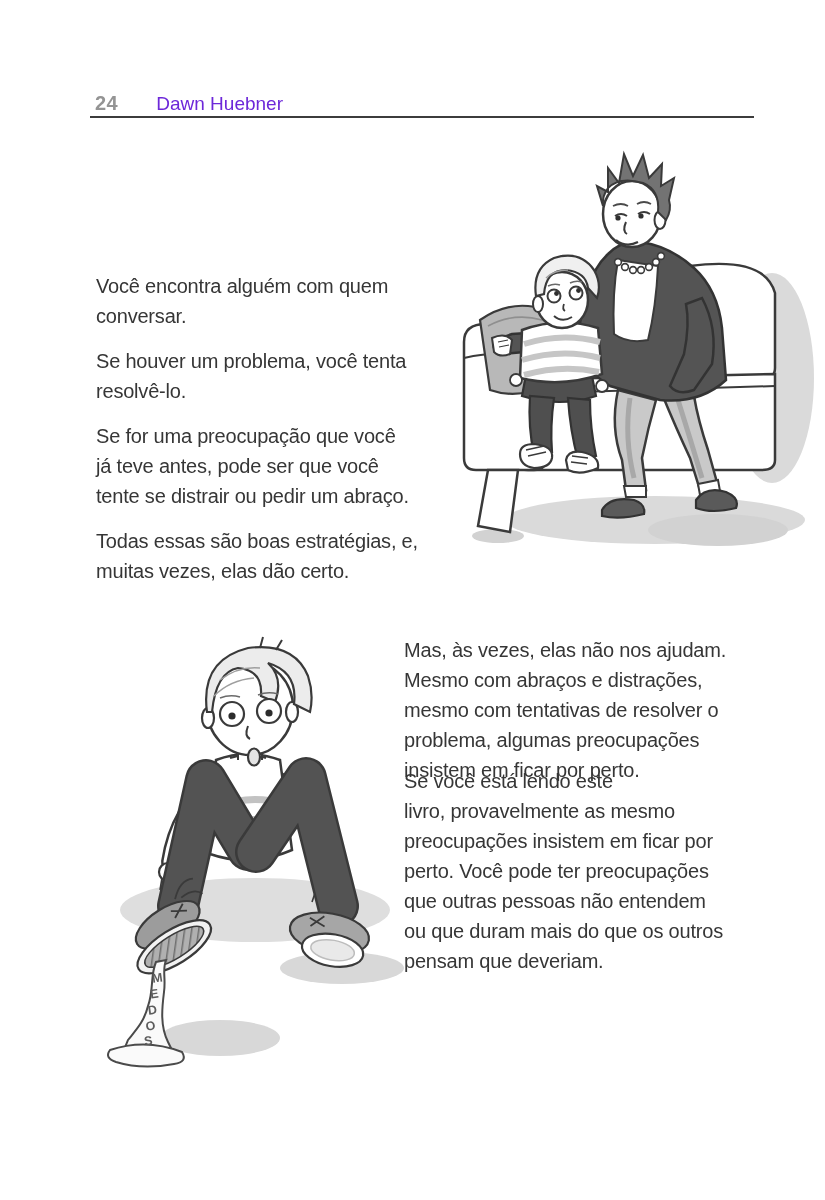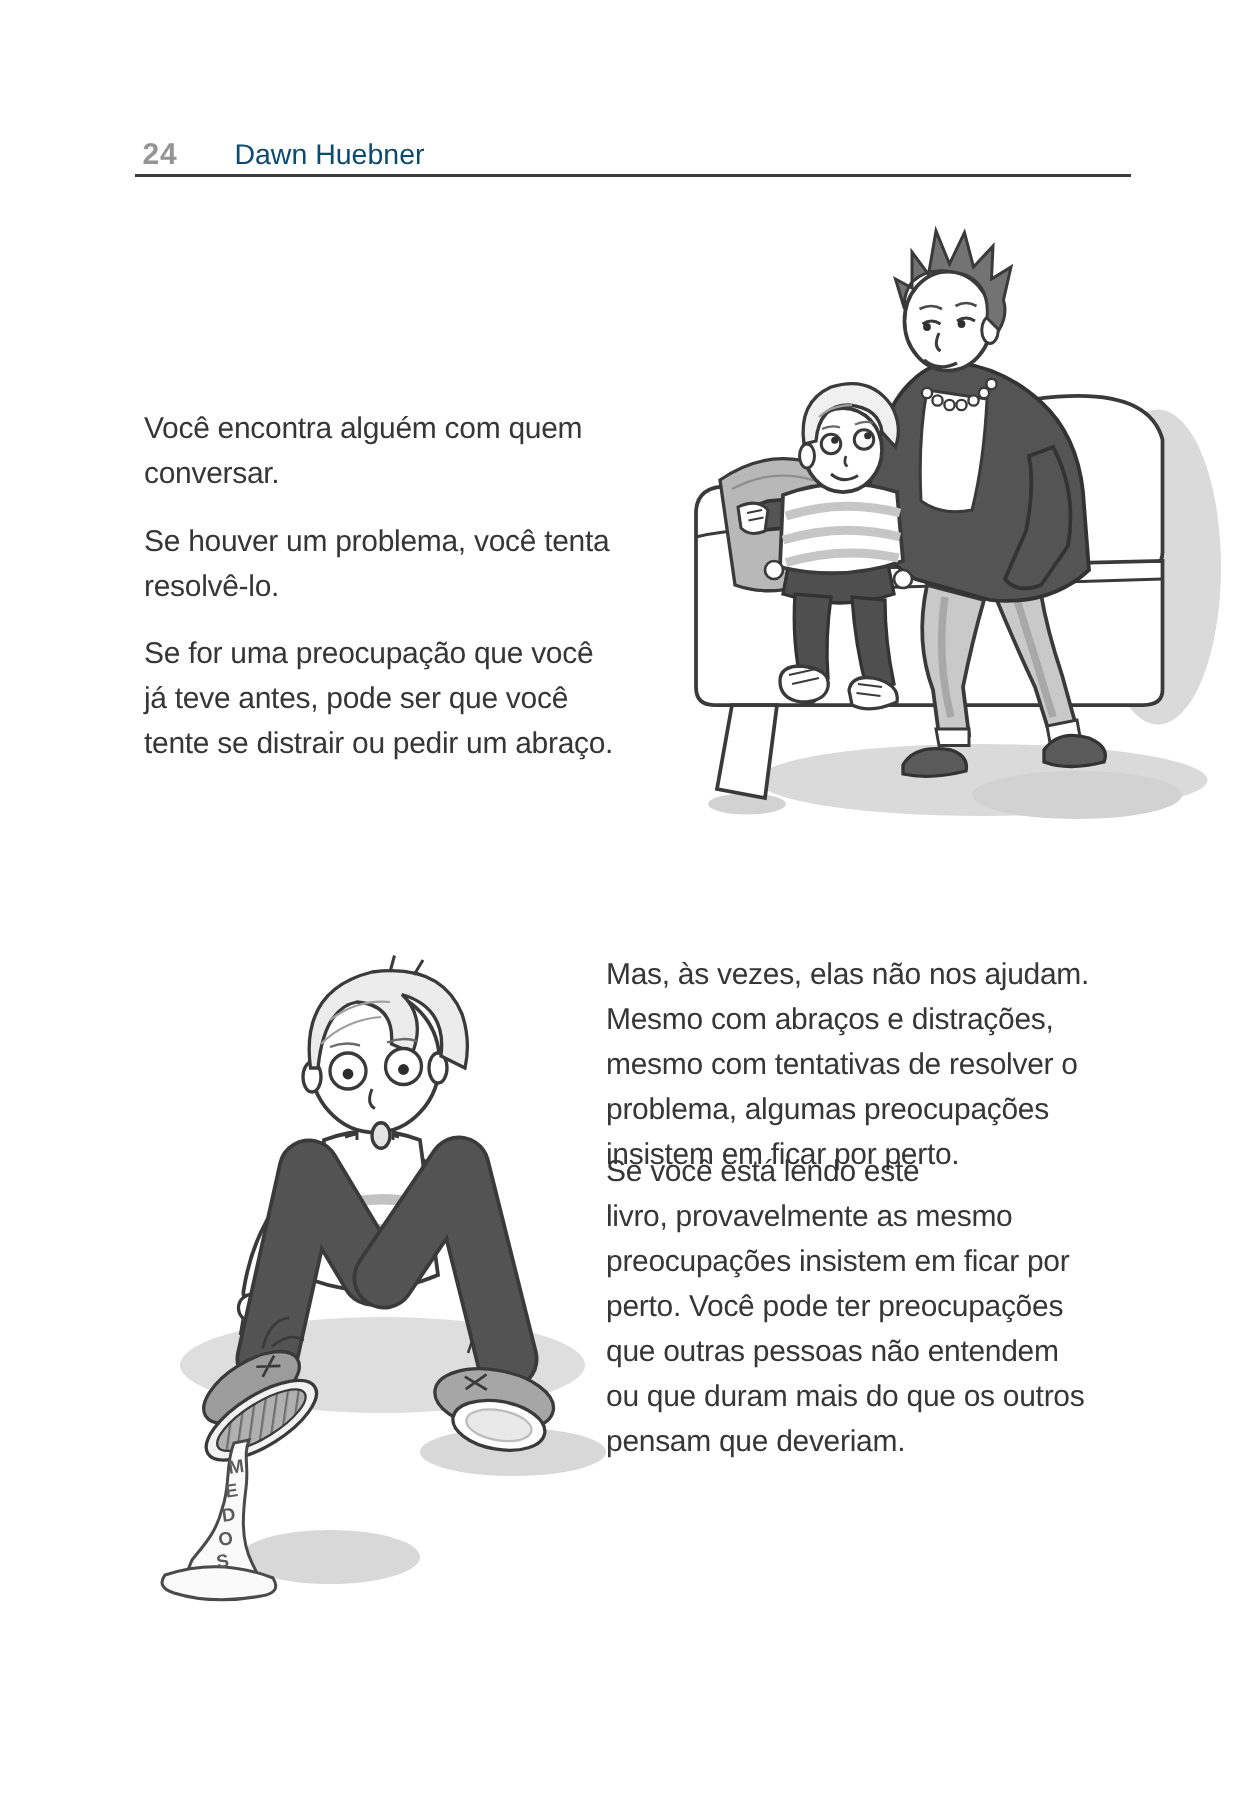--- a/index.html
+++ b/index.html
@@ -3,21 +3,21 @@
 <meta charset="utf-8">
 <style>
   html,body{margin:0;padding:0;background:#ffffff;}
   #page{
     position:relative;width:825px;height:1200px;background:#ffffff;overflow:hidden;
     font-family:"Liberation Sans",sans-serif;color:#363636;
   }
   
   .hdr{position:absolute;top:92px;left:95px;display:flex;align-items:baseline;gap:38px;}
   .pagenum{font-size:20px;font-weight:bold;color:#949494;letter-spacing:.5px;}
-  .runhead{font-size:19px;color:#0c4a6e;}
+  .runhead{font-size:19px;color:#6d28d9;}
   .rule{position:absolute;left:90px;top:116px;width:664px;height:2px;background:#3c3c3c;}
   
   .para{
     position:absolute;font-size:20px;line-height:30px;letter-spacing:-0.2px;
     white-space:pre;color:#363636;
   }
   .lcol{left:96px;}
   .rcol{left:404px;}
   .p1{top:136px;} .p2{top:271px;} .p3{top:346px;} .p4{top:421px;} .p5{top:526px;}
   .p6{top:635px;} .p7{top:766px;}
@@ -39,20 +39,22 @@
   </div>
   <div class="rule"></div>
 
   <div class="para lcol p2">Você encontra alguém com quem
 conversar.</div>
   <div class="para lcol p3">Se houver um problema, você tenta
 resolvê-lo.</div>
   <div class="para lcol p4">Se for uma preocupação que você
 já teve antes, pode ser que você
 tente se distrair ou pedir um abraço.</div>
+  <div class="para lcol p5">Todas essas são boas estratégias, e,
+muitas vezes, elas dão certo.</div>
 
   <div class="para rcol p6">Mas, às vezes, elas não nos ajudam.
 Mesmo com abraços e distrações,
 mesmo com tentativas de resolver o
 problema, algumas preocupações
 insistem em ficar por perto.</div>
   <div class="para rcol p7">Se você está lendo este
 livro, provavelmente as mesmo
 preocupações insistem em ficar por
 perto. Você pode ter preocupações

